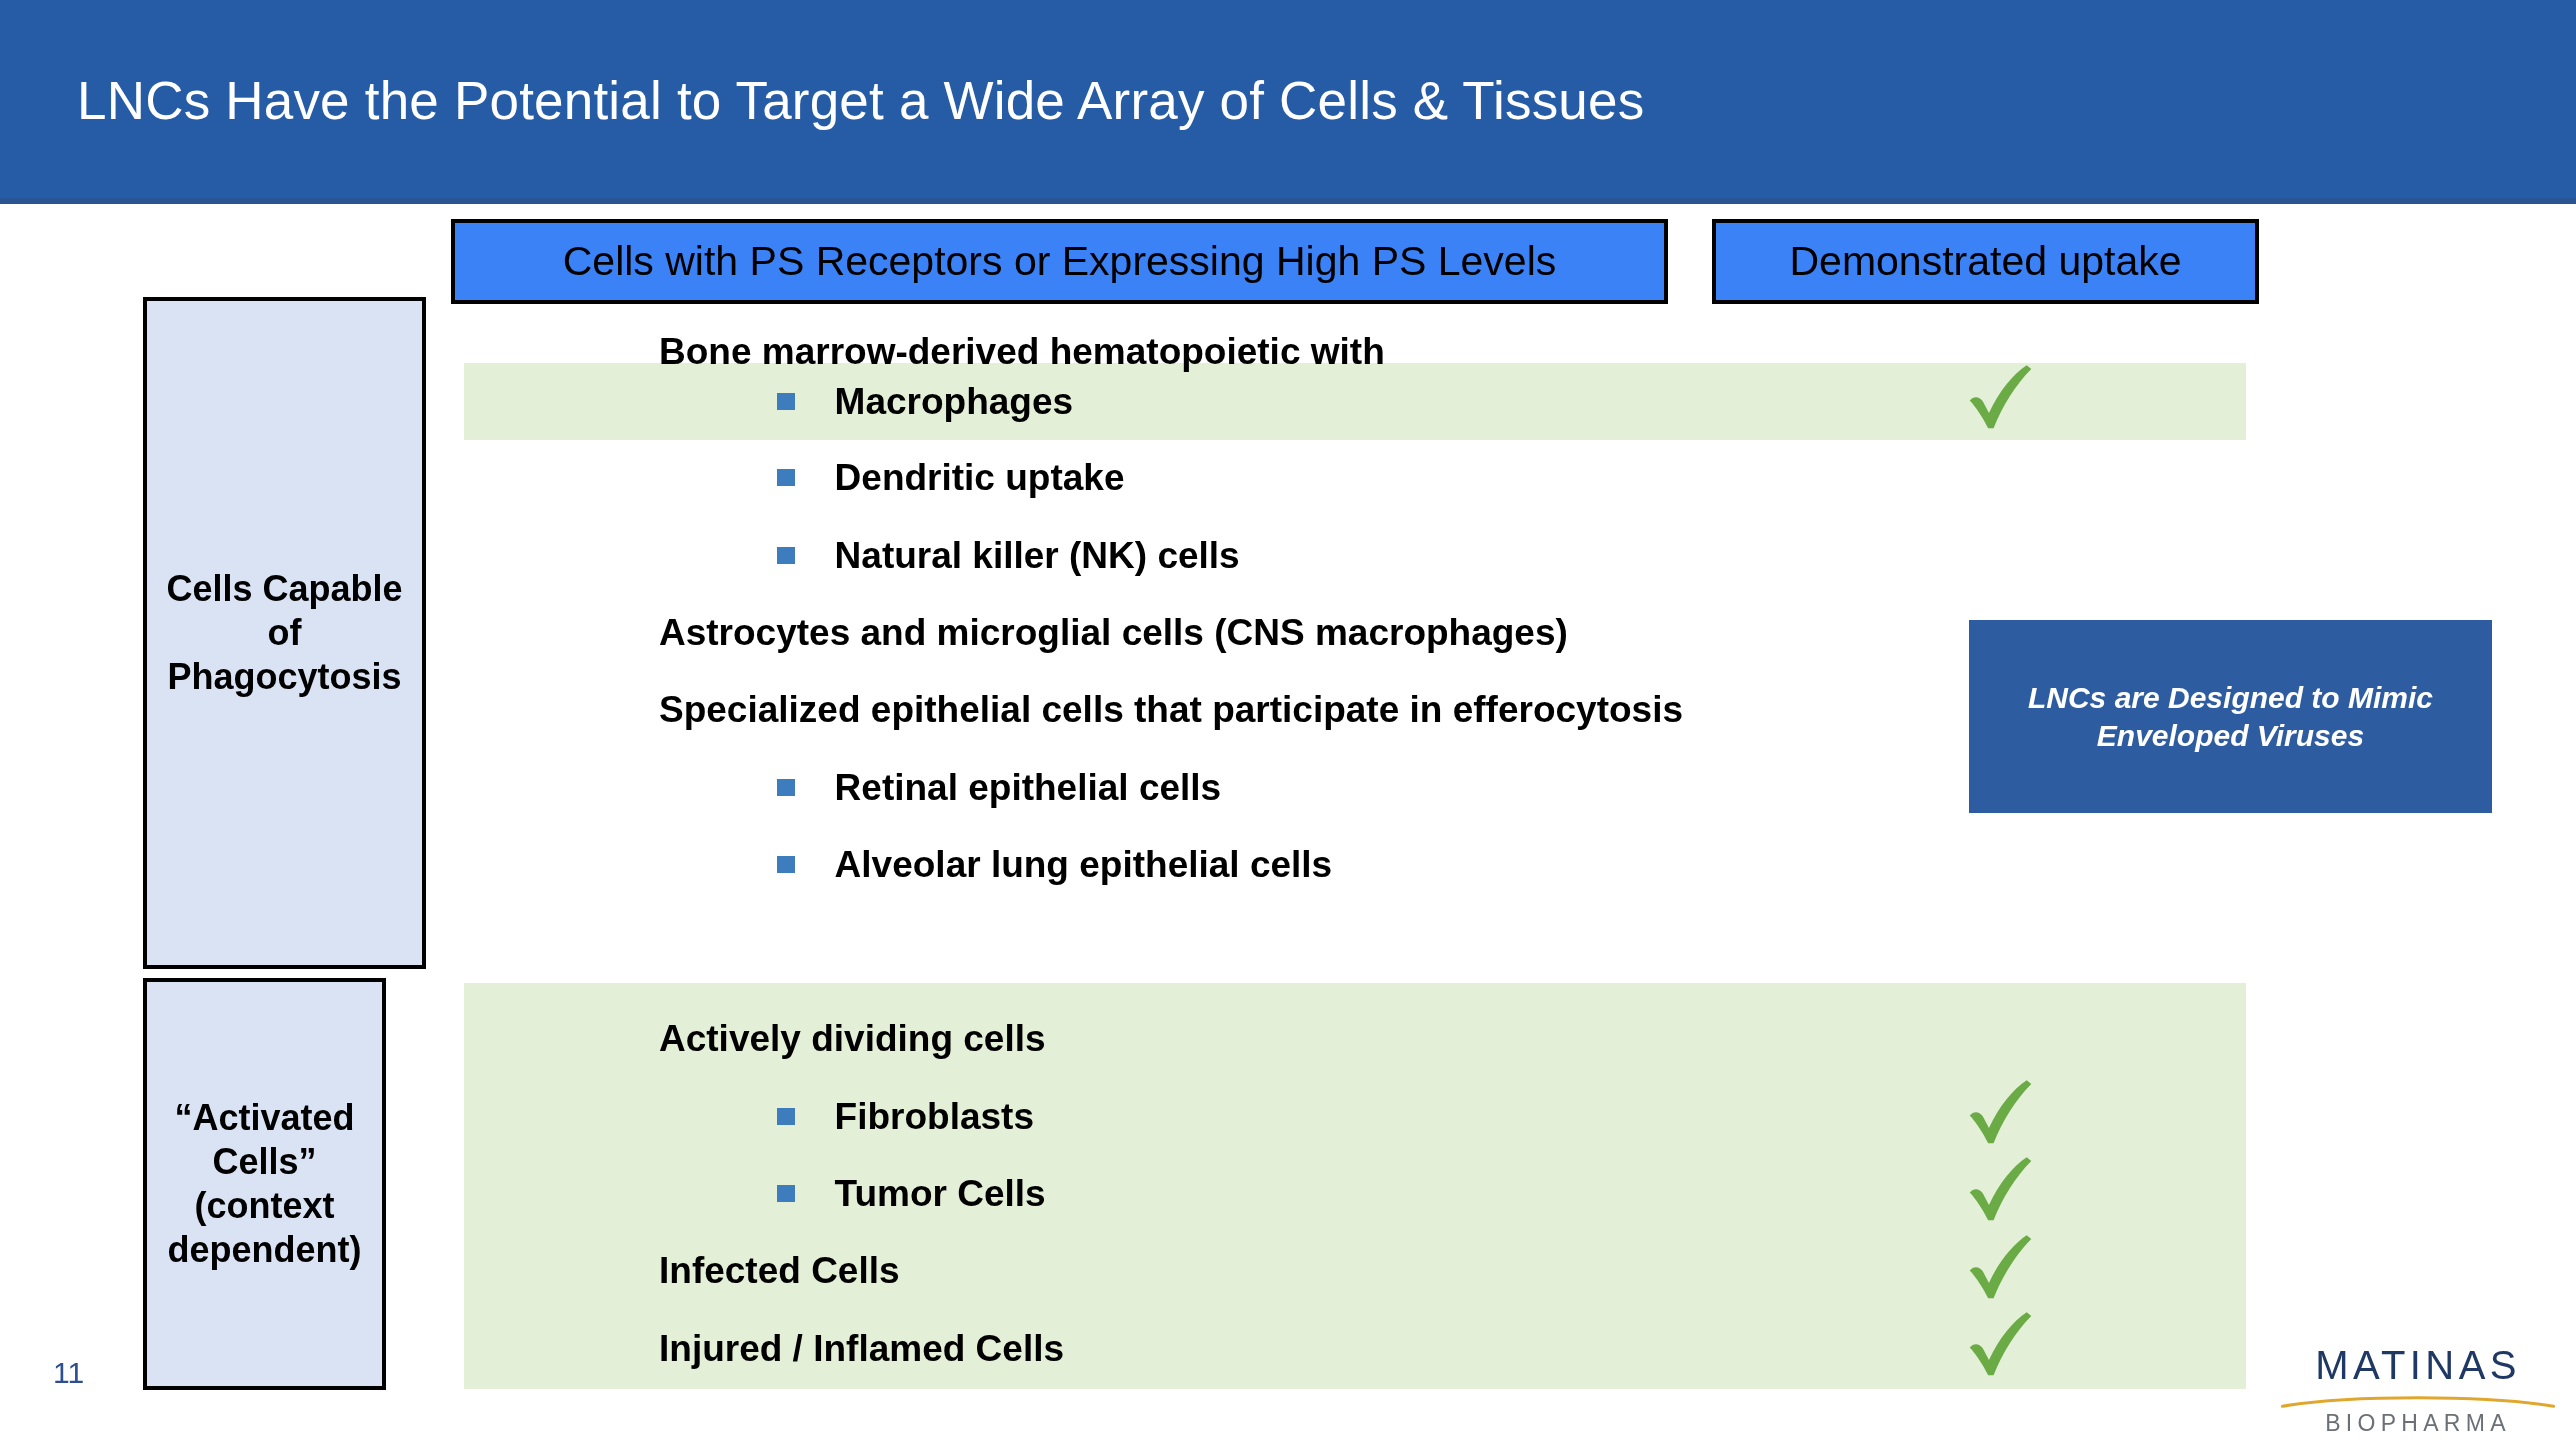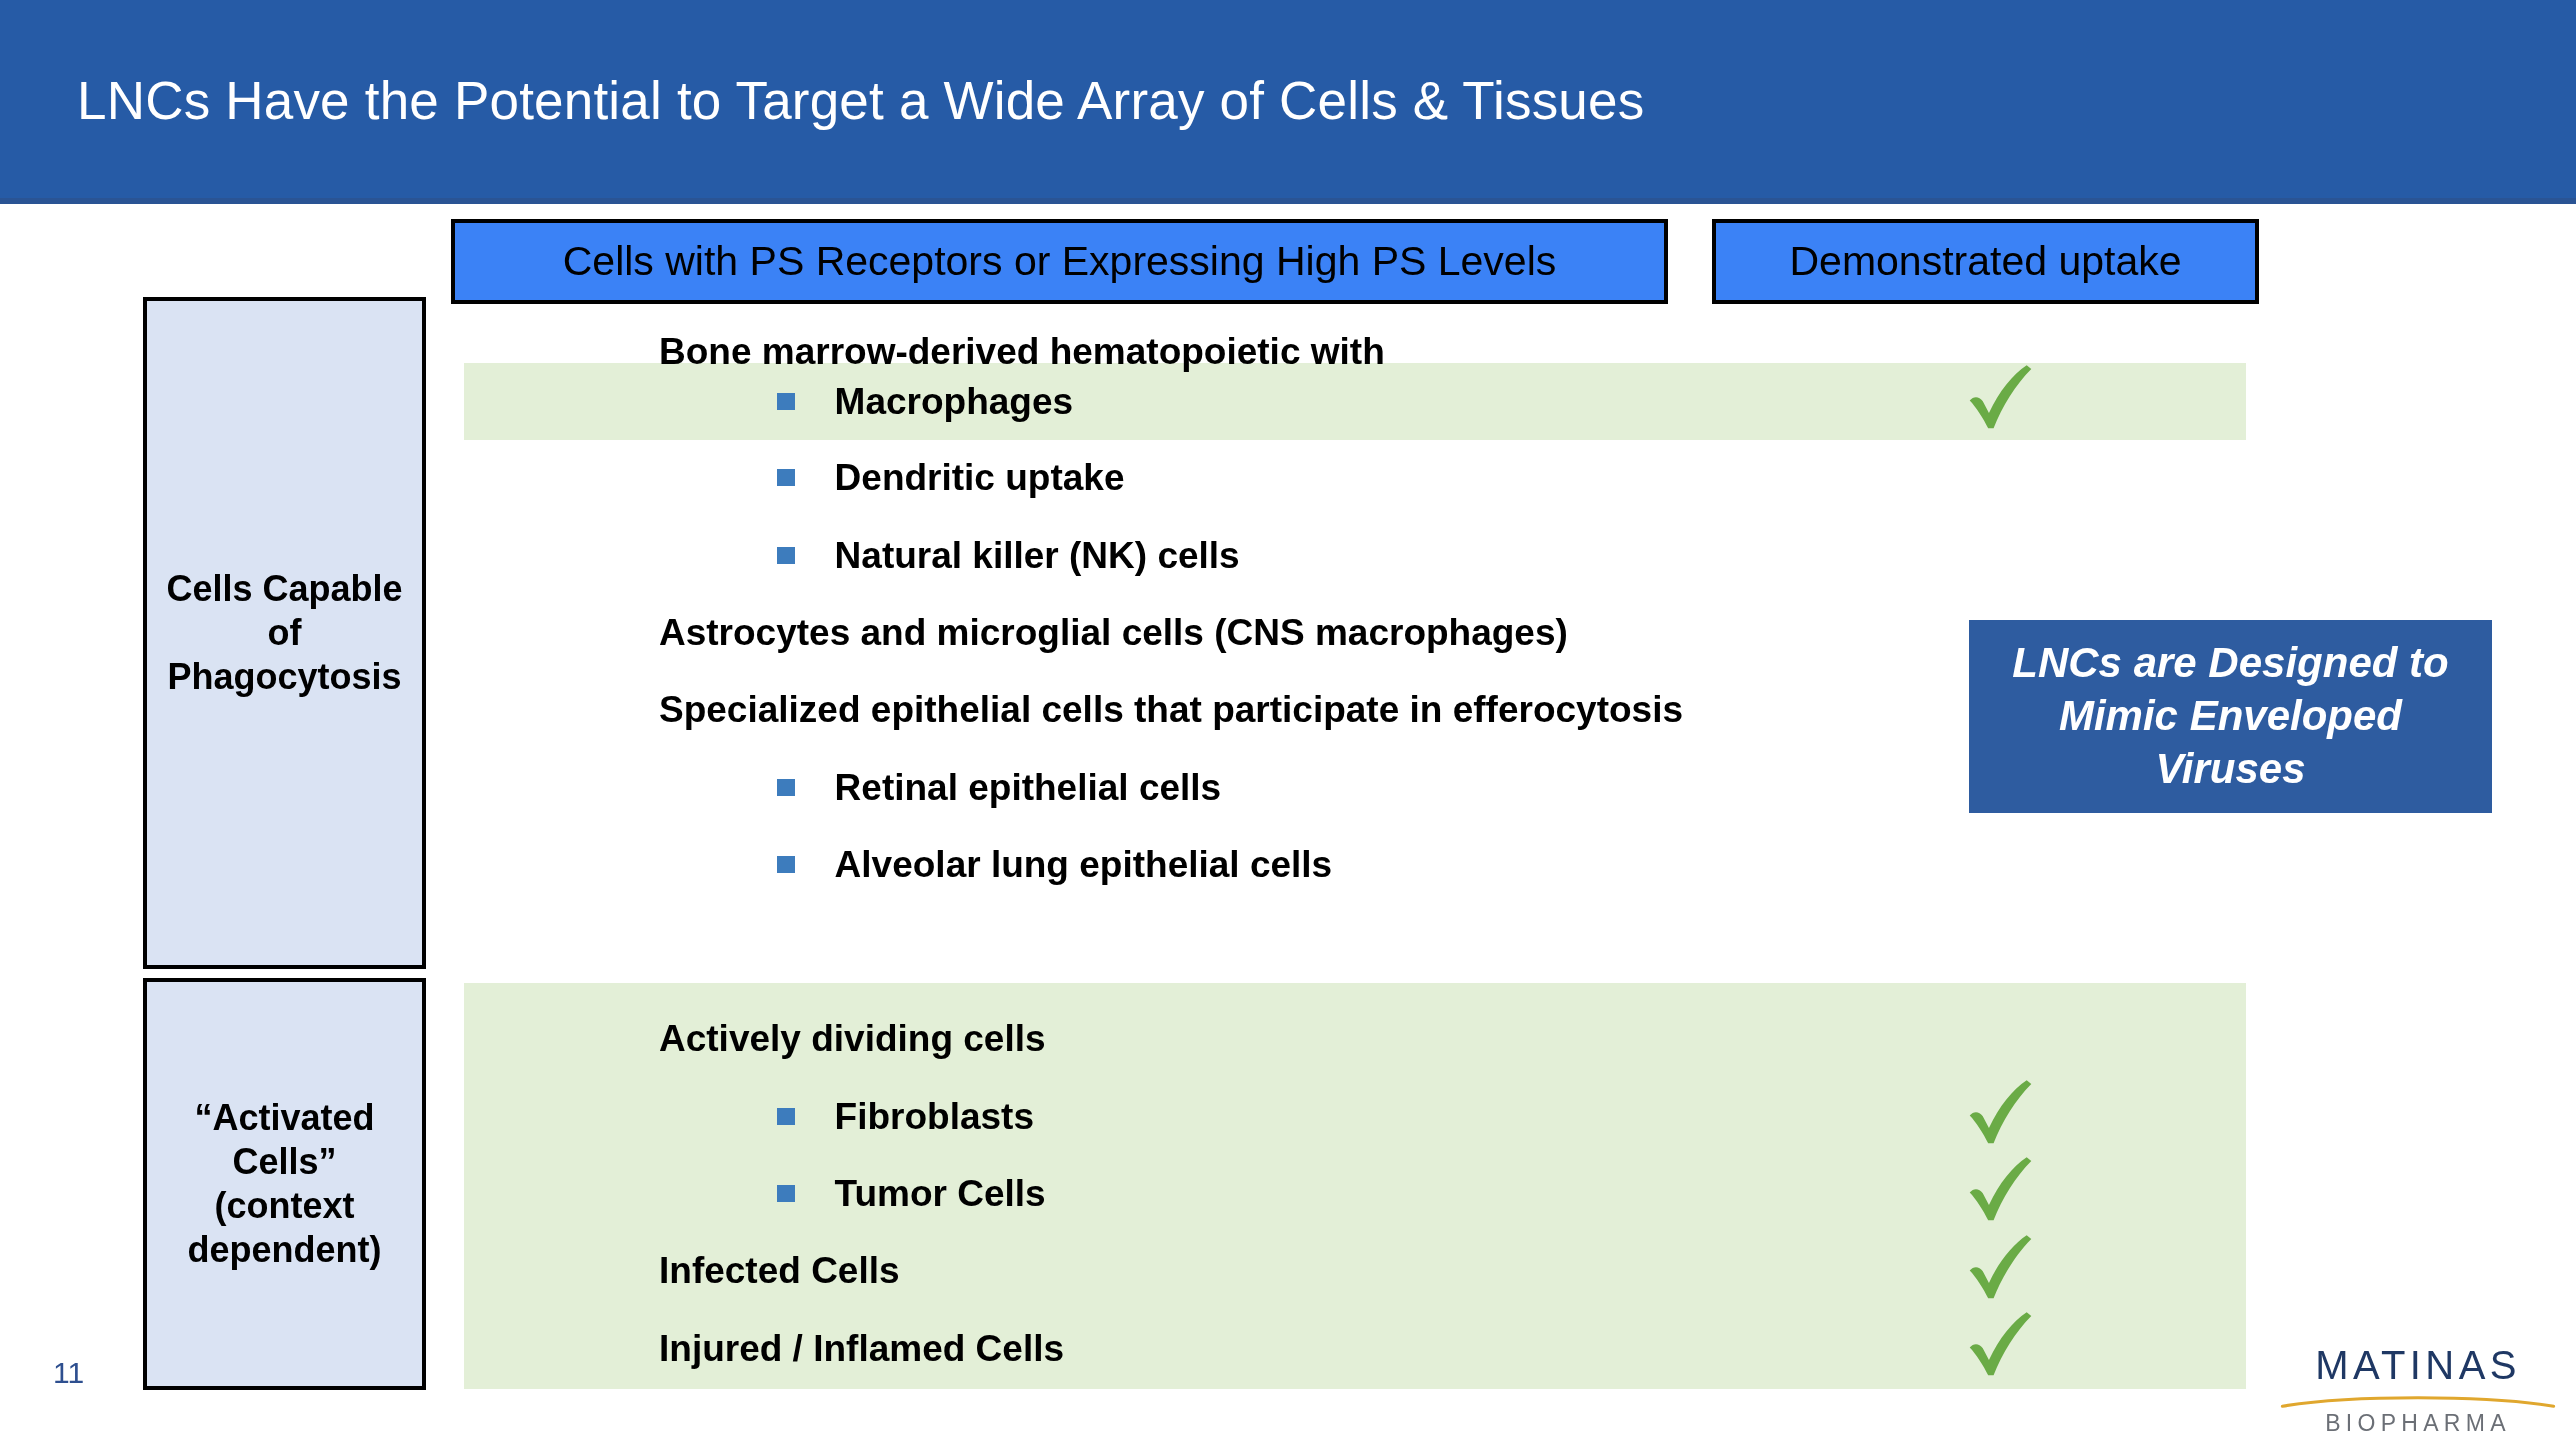--- a/index.html
+++ b/index.html
@@ -82,21 +82,21 @@
     font-weight: 700;
     line-height: 1.22;
     padding: 0 8.8px;
   }
   #cat-phagocytosis {
     left: 143px; top: 297px;
     width: 283px; height: 672px;
   }
   #cat-activated {
     left: 143px; top: 978px;
-    width: 283px; height: 412px;
+    width: 243px; height: 412px;
   }
 
   
   .green-band {
     position: absolute;
     background: #e3efd7;
   }
   #band-macrophages {
     left: 464px; top: 363px;
     width: 1782px; height: 77px;
@@ -146,21 +146,21 @@
   #callout {
     position: absolute;
     left: 1969px; top: 620px;
     width: 523px; height: 193px;
     background: #2e5ca0;
     display: flex;
     align-items: center;
     justify-content: flex-end;
     text-align: center;
     color: #ffffff;
-    font-size: 42px;
+    font-size: 30px;
     font-weight: 700;
     font-style: italic;
     line-height: 1.26;
     padding: 0 14px;
     box-sizing: border-box;
   }
 
   
   #page-number {
     position: absolute;

